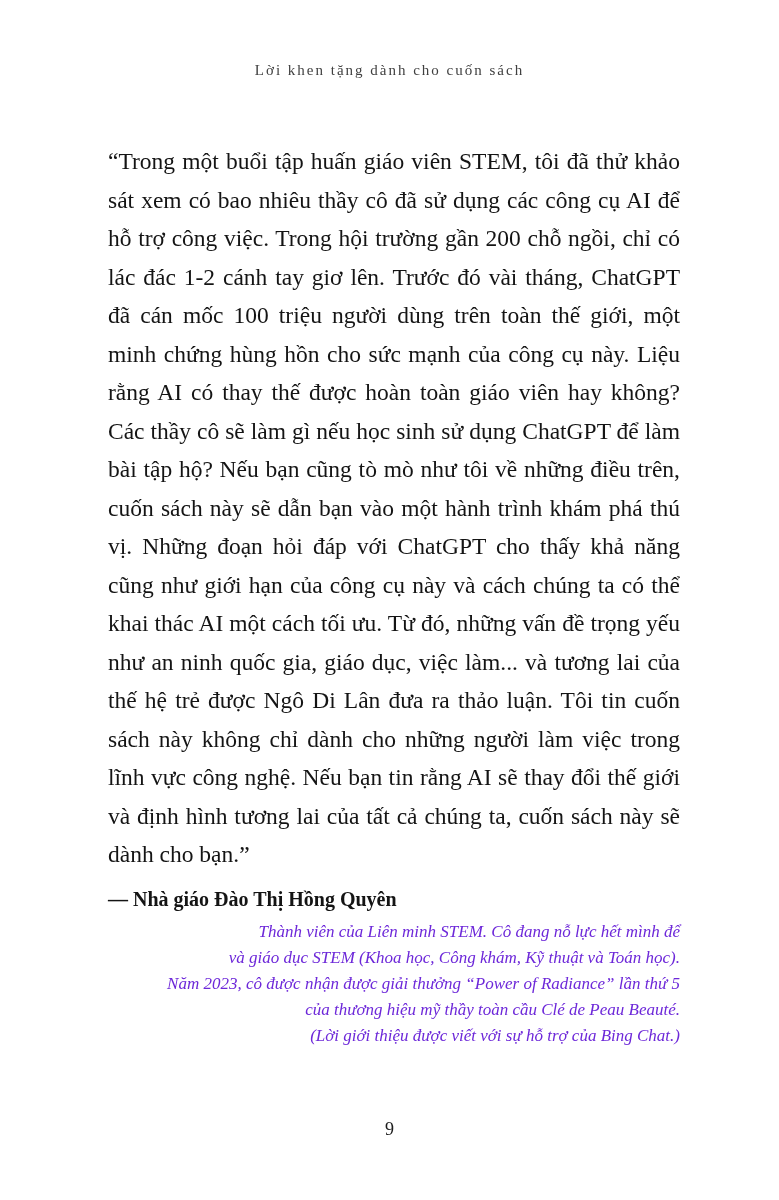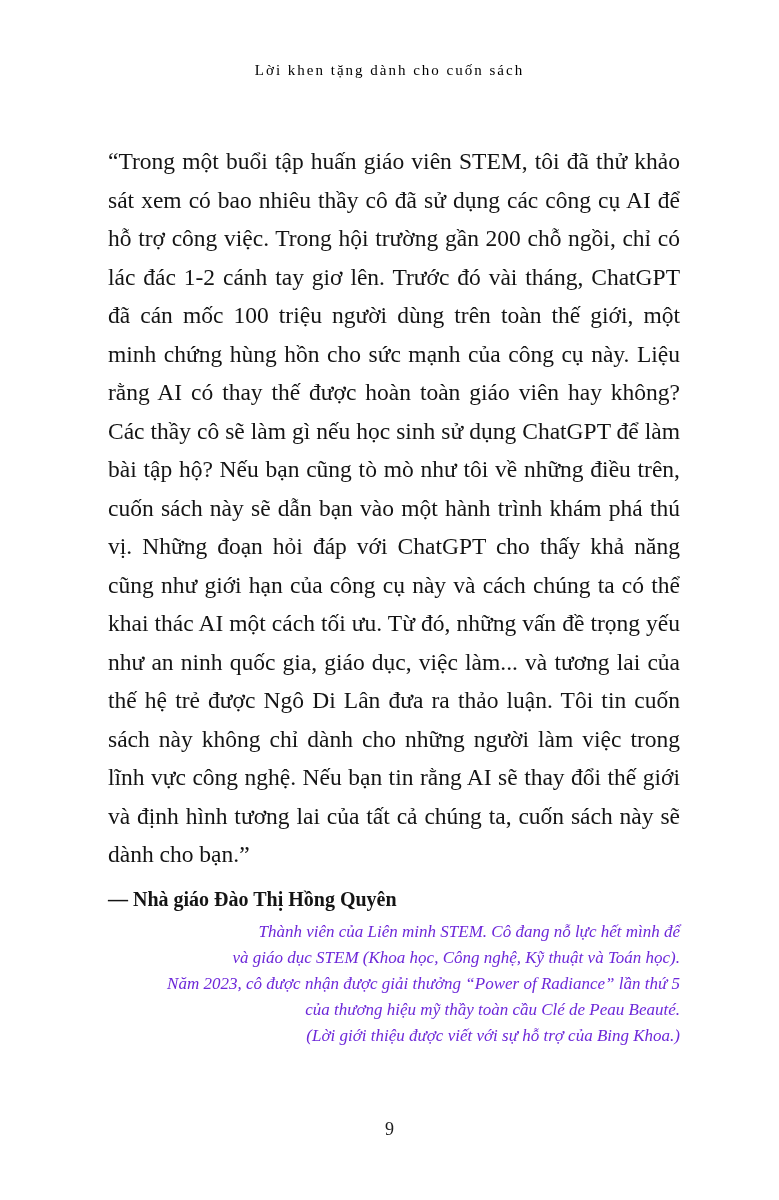--- a/index.html
+++ b/index.html
@@ -18,21 +18,21 @@
     overflow: hidden;
   }
   .running-head {
     position: absolute;
     top: 62px;
     left: 0;
     width: 100%;
     text-align: center;
     font-size: 15px;
     letter-spacing: 2px;
-    color: #000000;
+    color: #404040;
   }
   .content {
     position: absolute;
     left: 108px;
     width: 572px;
     top: 142px;
   }
   .quote-text {
     font-size: 23.5px;
     line-height: 38.5px;
@@ -73,23 +73,23 @@
   <div class="running-head">Lời khen tặng dành cho cuốn sách</div>
 
   <div class="content">
 
     <div class="quote-text">“Trong một buổi tập huấn giáo viên STEM, tôi đã thử khảo sát xem có bao nhiêu thầy cô đã sử dụng các công cụ AI để hỗ trợ công việc. Trong hội trường gần 200 chỗ ngồi, chỉ có lác đác 1-2 cánh tay giơ lên. Trước đó vài tháng, ChatGPT đã cán mốc 100 triệu người dùng trên toàn thế giới, một minh chứng hùng hồn cho sức mạnh của công cụ này. Liệu rằng AI có thay thế được hoàn toàn giáo viên hay không? Các thầy cô sẽ làm gì nếu học sinh sử dụng ChatGPT để làm bài tập hộ? Nếu bạn cũng tò mò như tôi về những điều trên, cuốn sách này sẽ dẫn bạn vào một hành trình khám phá thú vị. Những đoạn hỏi đáp với ChatGPT cho thấy khả năng cũng như giới hạn của công cụ này và cách chúng ta có thể khai thác AI một cách tối ưu. Từ đó, những vấn đề trọng yếu như an ninh quốc gia, giáo dục, việc làm... và tương lai của thế hệ trẻ được Ngô Di Lân đưa ra thảo luận. Tôi tin cuốn sách này không chỉ dành cho những người làm việc trong lĩnh vực công nghệ. Nếu bạn tin rằng AI sẽ thay đổi thế giới và định hình tương lai của tất cả chúng ta, cuốn sách này sẽ dành cho bạn.”</div>
 
     <div class="attribution">— Nhà giáo Đào Thị Hồng Quyên</div>
 
     <div class="bio">
       <div>Thành viên của Liên minh STEM. Cô đang nỗ lực hết mình để</div>
-      <div>và giáo dục STEM (Khoa học, Công nghệ, Kỹ thuật và Toán học).</div>
+      <div>và giáo dục STEM (Khoa học, Công khám, Kỹ thuật và Toán học).</div>
       <div>Năm 2023, cô được nhận được giải thưởng “Power of Radiance” lần thứ 5</div>
       <div>của thương hiệu mỹ thầy toàn cầu Clé de Peau Beauté.</div>
-      <div>(Lời giới thiệu được viết với sự hỗ trợ của Bing Khoa.)</div>
+      <div>(Lời giới thiệu được viết với sự hỗ trợ của Bing Chat.)</div>
     </div>
 
   </div>
 
   <div class="page-number">9</div>
 
 </div>
 
 </body></html>

